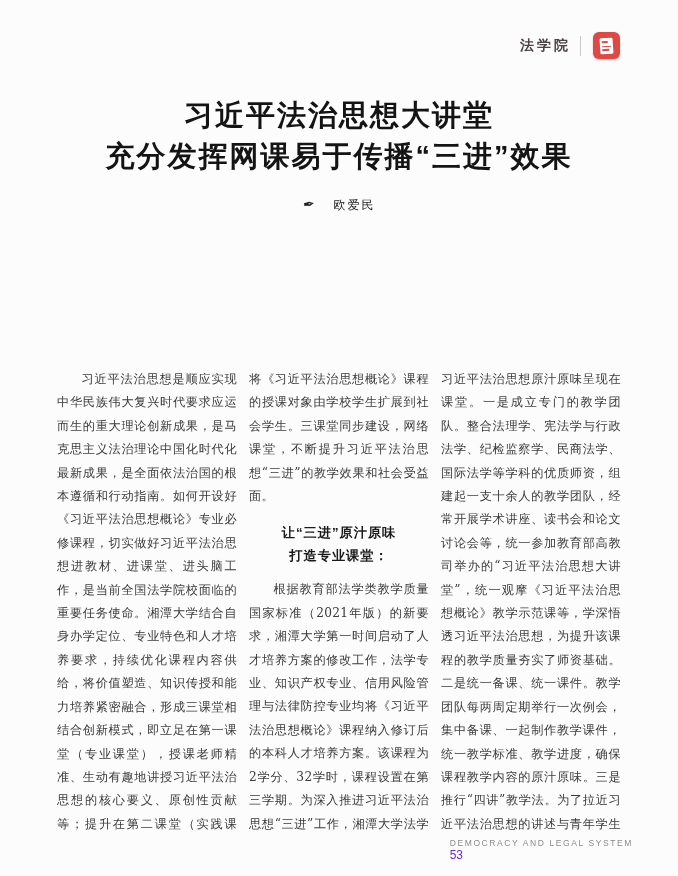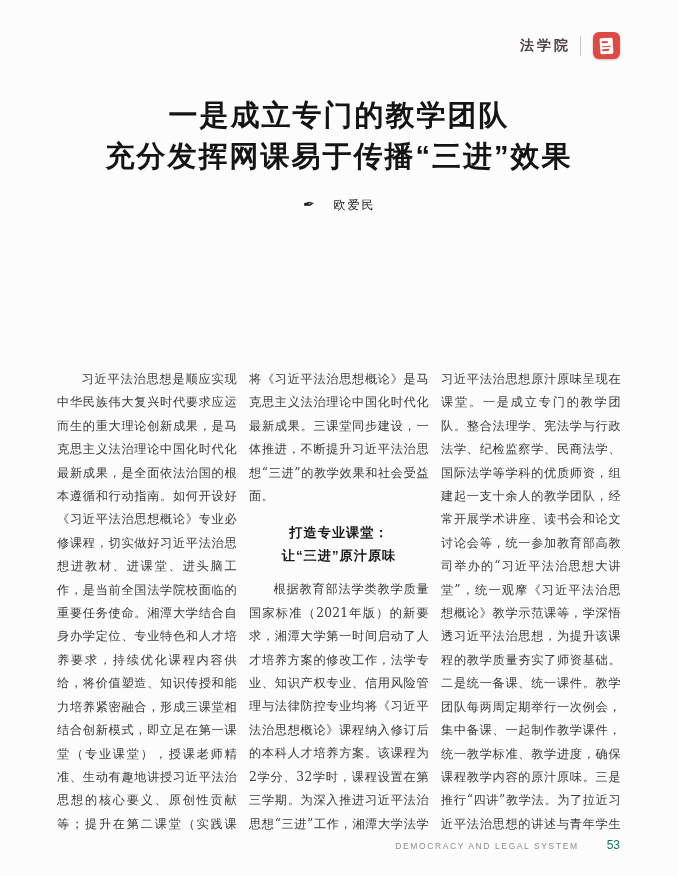--- a/index.html
+++ b/index.html
@@ -116,68 +116,69 @@
     margin: 13px 0 11px 0;
     letter-spacing: 1px;
   }
 
   
   .footer {
     position: absolute;
     right: 58px; top: 838px;
     display: flex; align-items: baseline;
     font-family: "Liberation Sans", sans-serif;
+    flex-direction: column;
   }
   .journal-name {
     font-size: 8.5px;
     letter-spacing: 1.6px;
     color: #8a8a8a;
   }
   .page-number {
     font-size: 12px;
-    color: #0f766e;
-    margin-left: 28px;
+    color: #6d28d9;
+    margin-left: 13px;
   }
 </style>
 </head>
 <body>
 
 <div class="page">
 
   <div class="header">
     <span class="section-label">法学院</span>
     <span class="header-divider"></span>
     <span class="badge">
       <span class="doc">
           <i></i>
           <i></i>
           <i></i>
         </span>
     </span>
   </div>
 
   <div class="title-block">
-    <div>一是成立专门的教学团队</div>
+    <div>习近平法治思想大讲堂</div>
     <div>充分发挥网课易于传播“三进”效果</div>
   </div>
 
   <div class="byline">
     <span class="pen-icon">✒</span>
     <span class="author-name">欧爱民</span>
   </div>
 
   <div class="columns">
     <div class="col">
       <p class="indent">习近平法治思想是顺应实现中华民族伟大复兴时代要求应运而生的重大理论创新成果，是马克思主义法治理论中国化时代化最新成果，是全面依法治国的根本遵循和行动指南。如何开设好《习近平法治思想概论》专业必修课程，切实做好习近平法治思想进教材、进课堂、进头脑工作，是当前全国法学院校面临的重要任务使命。湘潭大学结合自身办学定位、专业特色和人才培养要求，持续优化课程内容供给，将价值塑造、知识传授和能力培养紧密融合，形成三课堂相结合创新模式，即立足在第一课堂（专业课堂），授课老师精准、生动有趣地讲授习近平法治思想的核心要义、原创性贡献等；提升在第二课堂（实践课堂），通过社会调研、模拟大赛等方式，使习近平法治思想的精髓“润物细无声”地深入学生头脑；扩展在第三课堂（网络课堂），充分发挥网课易于传播、分享的特点，</p>
     </div>
     <div class="col">
-      <p>将《习近平法治思想概论》是马克思主义法治理论中国化时代化最新成果。三课堂同步建设，一体推进，不断提升习近平法治思想“三进”的教学效果和社会受益面。</p>
+      <p>将《习近平法治思想概论》课程的授课对象由学校学生扩展到社会学生。三课堂同步建设，网络课堂，不断提升习近平法治思想“三进”的教学效果和社会受益面。</p>
       <div class="col-heading">
+        <div>让“三进”原汁原味</div>
         <div>打造专业课堂：</div>
-        <div>让“三进”原汁原味</div>
       </div>
       <p class="indent">根据教育部法学类教学质量国家标准（2021年版）的新要求，湘潭大学第一时间启动了人才培养方案的修改工作，法学专业、知识产权专业、信用风险管理与法律防控专业均将《习近平法治思想概论》课程纳入修订后的本科人才培养方案。该课程为2学分、32学时，课程设置在第三学期。为深入推进习近平法治思想“三进”工作，湘潭大学法学院精心打造《习近平法治思想概论》的第一课堂即专业课堂，采取了一系列创新举措，从六个方面用力，让</p>
     </div>
     <div class="col">
       <p>习近平法治思想原汁原味呈现在课堂。一是成立专门的教学团队。整合法理学、宪法学与行政法学、纪检监察学、民商法学、国际法学等学科的优质师资，组建起一支十余人的教学团队，经常开展学术讲座、读书会和论文讨论会等，统一参加教育部高教司举办的“习近平法治思想大讲堂”，统一观摩《习近平法治思想概论》教学示范课等，学深悟透习近平法治思想，为提升该课程的教学质量夯实了师资基础。二是统一备课、统一课件。教学团队每两周定期举行一次例会，集中备课、一起制作教学课件，统一教学标准、教学进度，确保课程教学内容的原汁原味。三是推行“四讲”教学法。为了拉近习近平法治思想的讲述与青年学生的认知距离，让原汁原味的讲述变得更为生动、更具感染力，教学团队探索出“四讲”教学法，即用数据讲事实，让学生感悟两大奇迹所</p>
     </div>
   </div>
 
   <div class="footer">
     <span class="journal-name">DEMOCRACY AND LEGAL SYSTEM</span>

